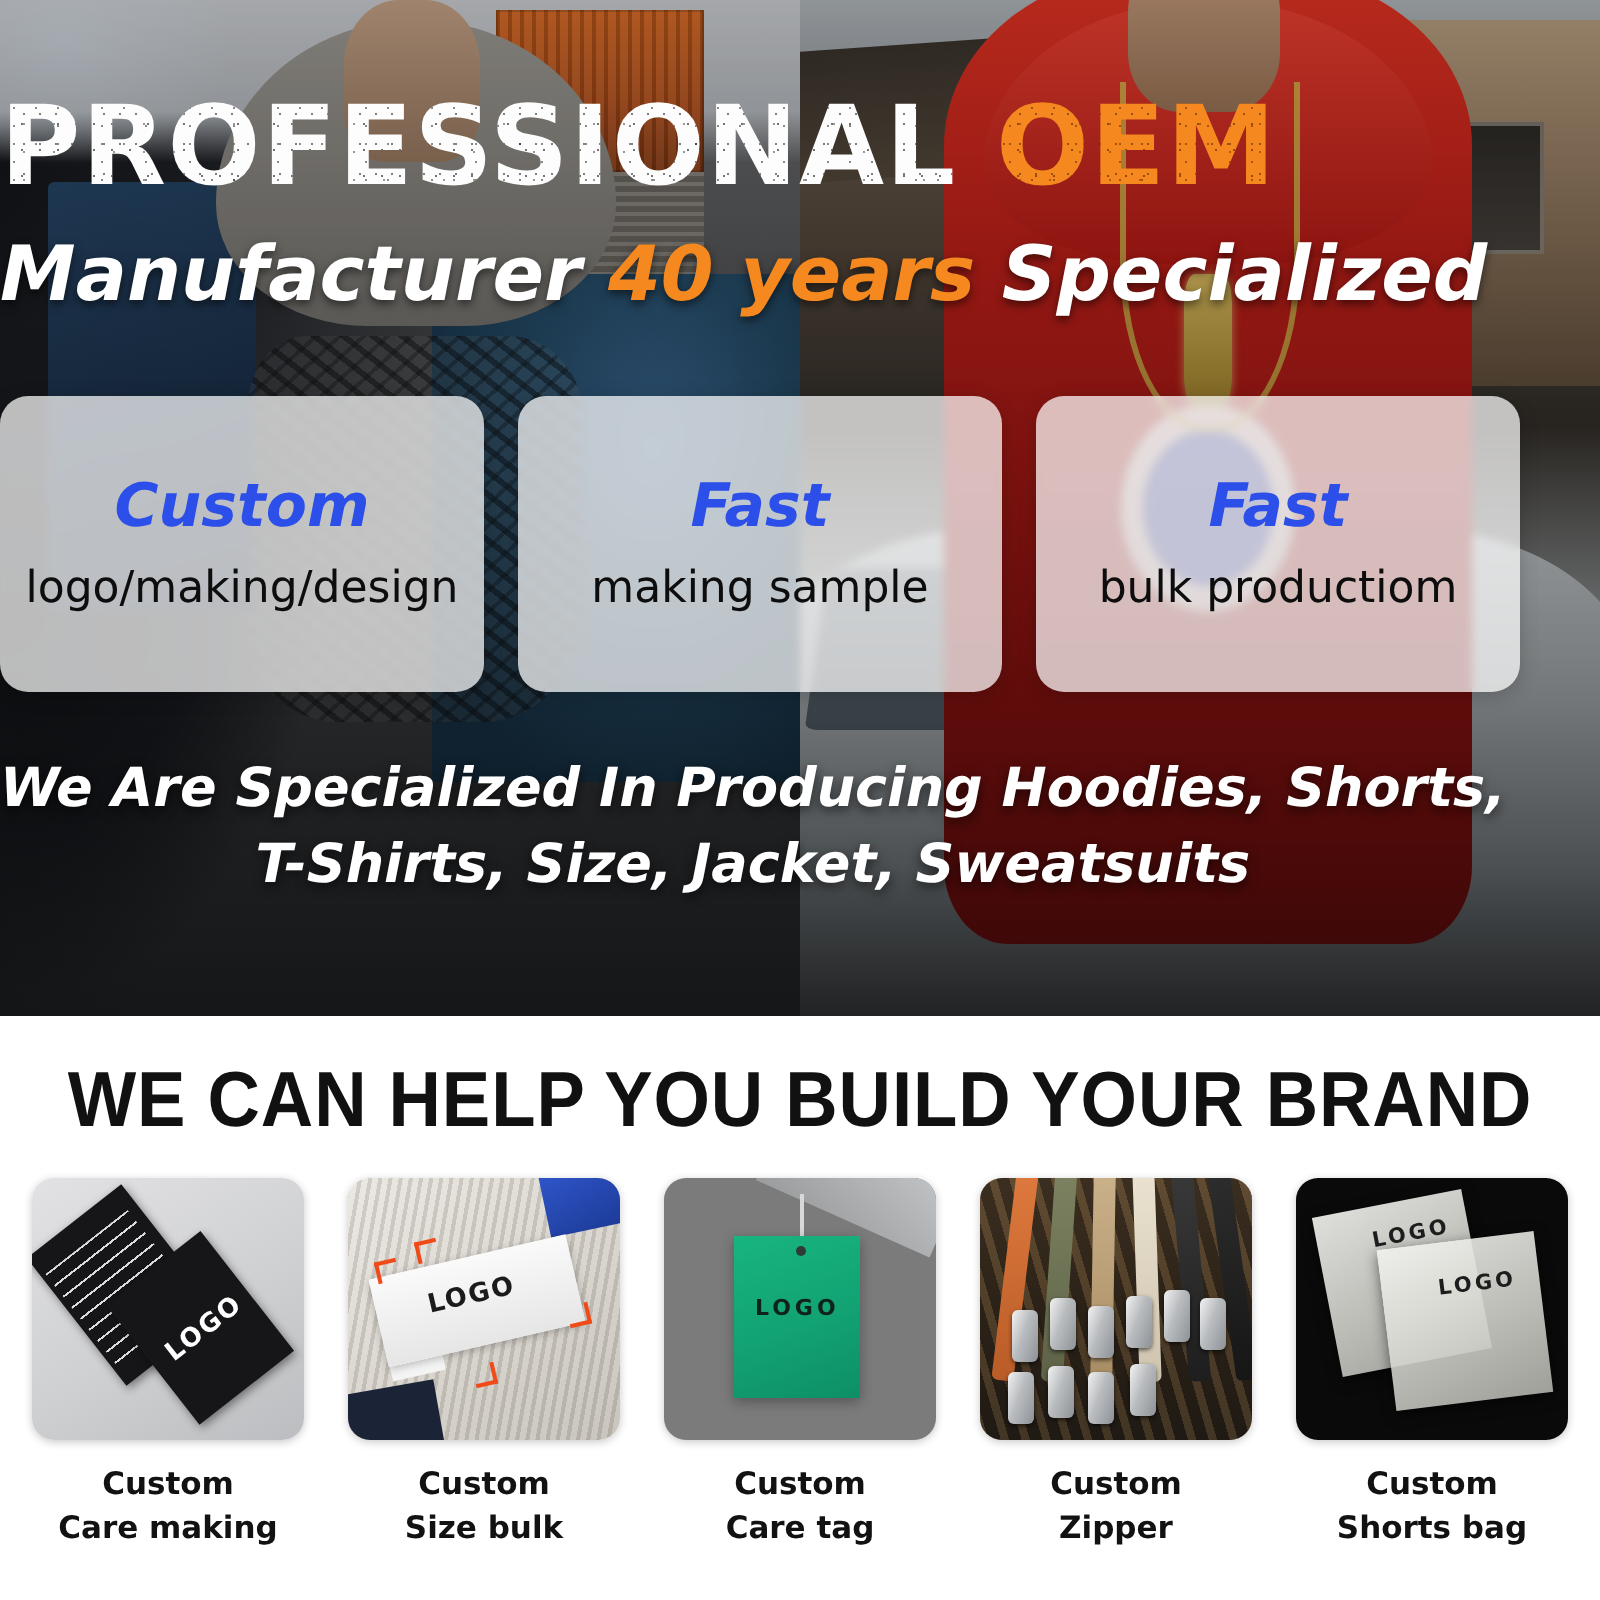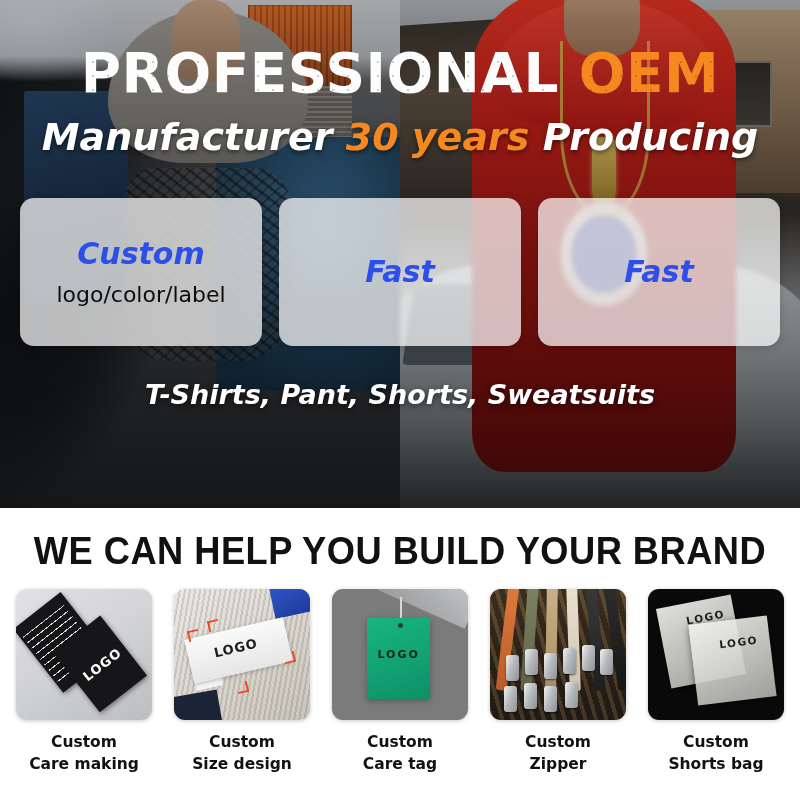--- a/index.html
+++ b/index.html
@@ -218,21 +218,21 @@
       linear-gradient(180deg, rgba(0,0,0,0.18) 0%, rgba(0,0,0,0.30) 40%, rgba(0,0,0,0.52) 100%);
     pointer-events: none;
   }
 
   
   .hero-content {
     position: absolute;
     inset: 0;
     display: flex;
     flex-direction: column;
-    align-items: center;
+    align-items: flex-start;
   }
   .headline {
     margin-top: 46px;
     font-size: 55px;
     line-height: 1;
     font-weight: 800;
     letter-spacing: 0.5px;
     white-space: nowrap;
     font-family: "DejaVu Sans", sans-serif;
   }
@@ -567,39 +567,42 @@
 
     <div class="hero-content">
 
       <div class="headline">
         <span class="word w-white">PROFESSIONAL</span>
         <span class="word w-orange">OEM</span>
       </div>
 
       <div class="subhead">
         <span>Manufacturer</span>
-        <span class="accent">30 years</span>
-        <span>Producing</span>
+        <span class="accent">40 years</span>
+        <span>Specialized</span>
       </div>
 
       <div class="cards">
         <div class="card">
           <div class="card-title">Custom</div>
-          <div class="card-sub">logo/color/label</div>
+          <div class="card-sub">logo/making/design</div>
         </div>
         <div class="card">
           <div class="card-title">Fast</div>
+          <div class="card-sub">making sample</div>
         </div>
         <div class="card">
           <div class="card-title">Fast</div>
+          <div class="card-sub">bulk productiom</div>
         </div>
       </div>
 
       <div class="tagline">
-        <div>T-Shirts, Pant, Shorts, Sweatsuits</div>
+        <div>We Are Specialized In Producing Hoodies, Shorts,</div>
+        <div>T-Shirts, Size, Jacket, Sweatsuits</div>
       </div>
 
     </div>
   </div>
 
   <div class="brand">
 
     <div class="brand-title">WE CAN HELP YOU BUILD YOUR BRAND</div>
 
     <div class="thumbs">
@@ -626,21 +629,21 @@
           <div class="tag">
             <div class="logo-txt">LOGO</div>
           </div>
           <div class="mk mk1"></div>
           <div class="mk mk2"></div>
           <div class="mk mk3"></div>
           <div class="mk mk4"></div>
         </div>
         <div class="thumb-cap">
           <div>Custom</div>
-          <div>Size design</div>
+          <div>Size bulk</div>
         </div>
       </div>
 
       <div class="thumb-cell">
         <div class="thumb-img t-hang">
           <div class="corner"></div>
           <div class="string"></div>
           <div class="tag">
             <div class="hole"></div>
             <div class="logo-txt">LOGO</div>

